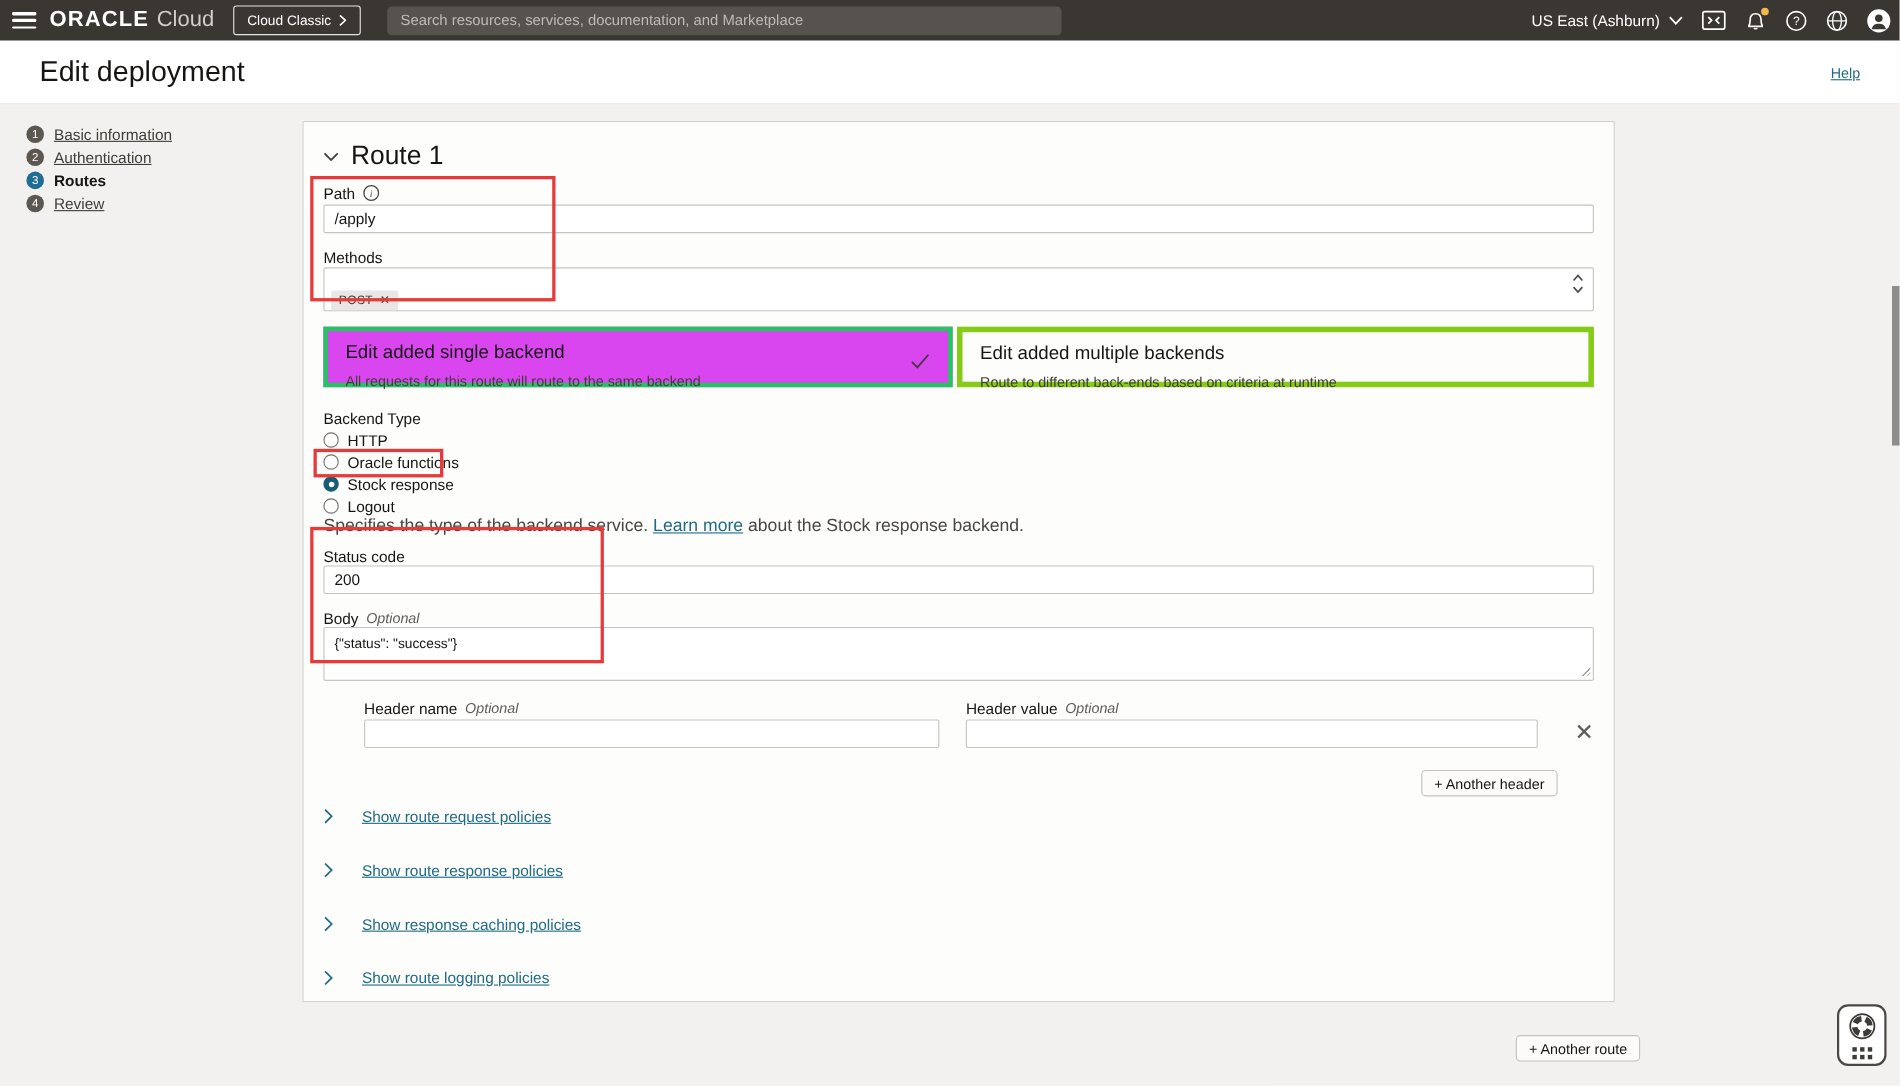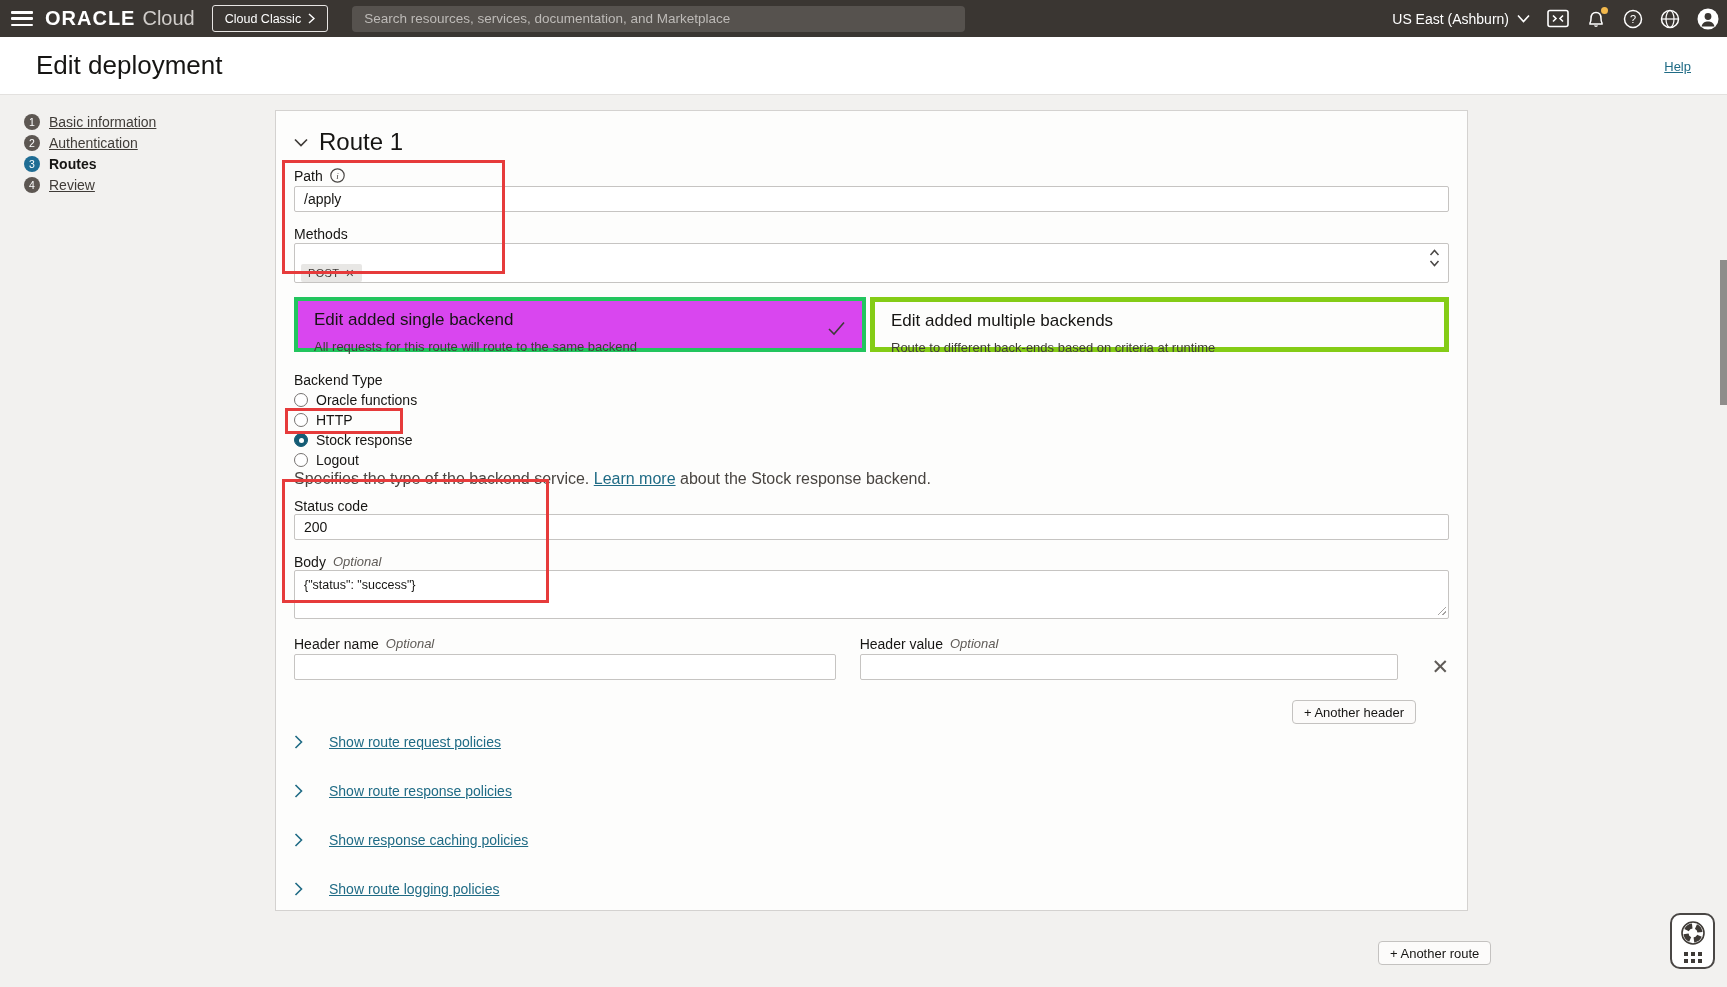--- a/index.html
+++ b/index.html
@@ -121,21 +121,21 @@
   }
   .body-wrap { position:relative; }
   .resize-handle {
     position:absolute; right:3px; bottom:4px; width:10px; height:10px;
     background:repeating-linear-gradient(-45deg, transparent, transparent 2px, #a5a3a1 2px, #a5a3a1 3px);
     clip-path:polygon(100% 0, 100% 100%, 0 100%);
     cursor:nwse-resize;
   }
 
   
-  .hdr-row { display:flex; gap:24px; margin-top:18px; align-items:flex-start; }
+  .hdr-row { display:flex; gap:24px; margin-top:18px; align-items:flex-start;margin-left:37px; }
   .hdr-col-name { width:556px; }
   .hdr-col-value { width:553px; }
   .hdr-x { margin-left:9px; margin-top:19px; cursor:pointer; color:#5f5b57; font-size:21px; line-height:21px; font-weight:300; }
 
   .btn {
     display:inline-flex; align-items:center; justify-content:center;
     background:#fcfbfa; border:1px solid #c4c2c0; border-radius:4px;
     font-size:13px; color:#161513; cursor:pointer; font-family:"Liberation Sans", sans-serif;
   }
   .another-header-row { margin-top:20px; display:flex; justify-content:flex-end; padding-right:33px; }
@@ -300,25 +300,25 @@
         <div class="bcard-desc">Route to different back-ends based on criteria at runtime</div>
       </div>
     </div>
 
     <div class="field-label bt-label">
         <span>Backend Type</span>
       </div>
     <div class="radios">
       <div class="radio-row">
         <span class="radio"></span>
-        <span class="radio-label">Oracle functions</span>
+        <span class="radio-label">HTTP</span>
       </div>
       <div class="radio-row">
         <span class="radio"></span>
-        <span class="radio-label">HTTP</span>
+        <span class="radio-label">Oracle functions</span>
       </div>
       <div class="radio-row">
         <span class="radio on">
             <i></i>
           </span>
         <span class="radio-label">Stock response</span>
       </div>
       <div class="radio-row">
         <span class="radio"></span>
         <span class="radio-label">Logout</span>

